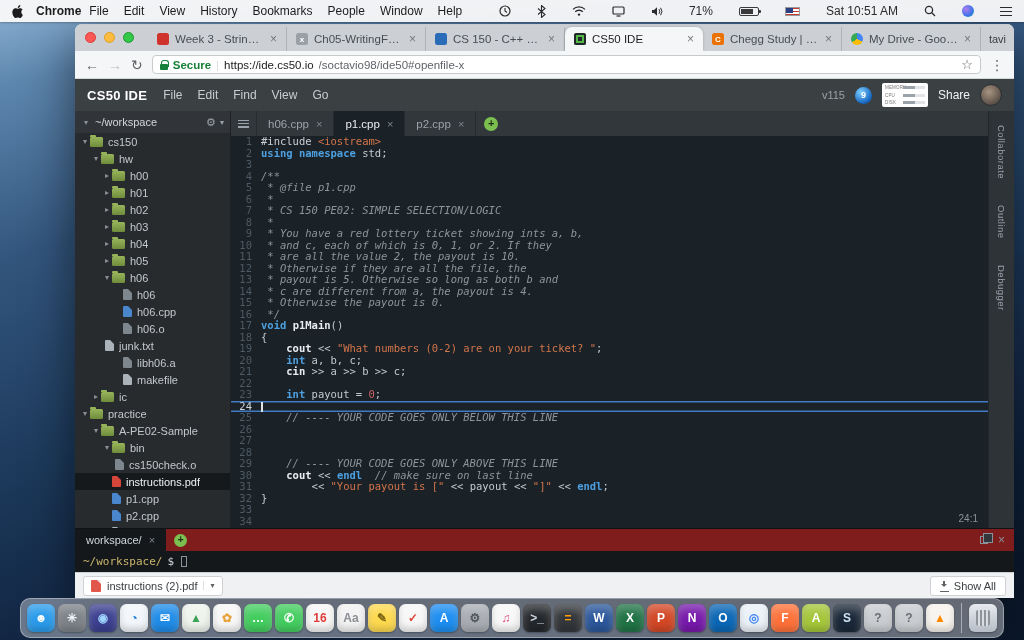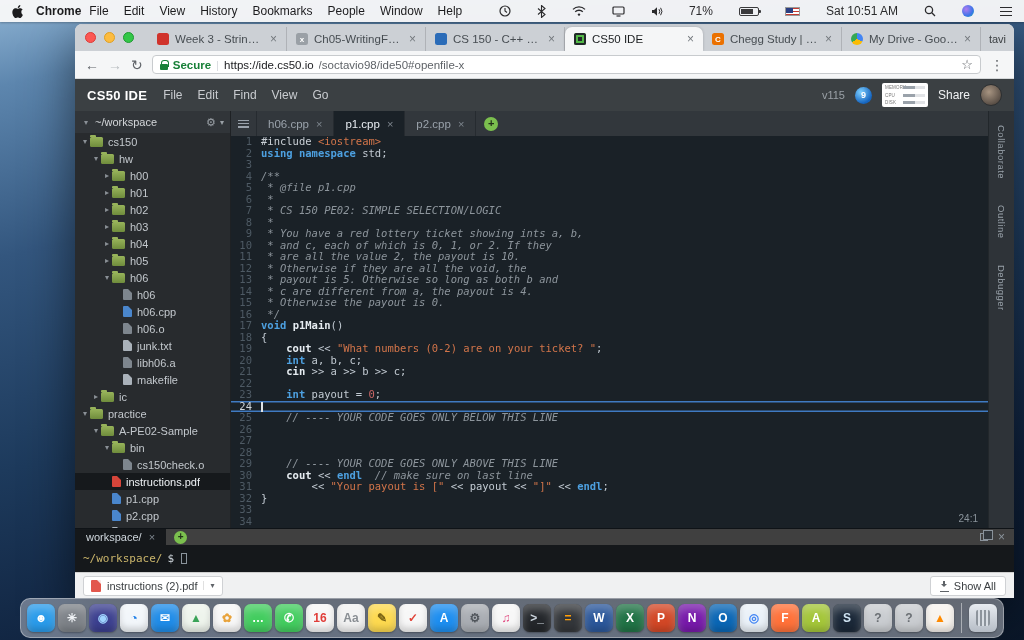--- a/index.html
+++ b/index.html
@@ -129,21 +129,21 @@
   .tok-num{color:#cc6666;}
   .tok-pre{color:#c9cfd5;}
   .tok-plain{color:#c3cbd3;}
   .caret-bar{display:inline-block;width:1.5px;height:10px;background:#dfe3e6;vertical-align:middle;}
   .cursor-pos{position:absolute;right:10px;bottom:4px;color:#8a939b;font-size:10px;font-family:"Liberation Sans",sans-serif;}
 
   .rail{width:26px;flex:none;background:#2e3338;border-left:1px solid #22272b;display:flex;flex-direction:column;align-items:center;padding-top:14px;gap:26px;}
   .rail-tab{writing-mode:vertical-rl;font-size:9.5px;color:#98a1a9;letter-spacing:.5px;}
 
   .term{height:44px;flex:none;display:flex;flex-direction:column;border-top:1px solid #0f1317;}
-  .term-tabbar{height:16px;flex:none;background:#404040;display:flex;align-items:stretch;}
+  .term-tabbar{height:22px;flex:none;background:#7f1d1d;display:flex;align-items:stretch;}
   .ttab{display:flex;align-items:center;gap:7px;padding:0 11px;font-size:11px;background:#15181b;color:#cfd6dc;}
   .ttab-close{color:#7e868e;font-size:11px;}
   .tplus{align-self:center;margin-left:8px;width:13px;height:13px;border-radius:50%;background:#7bbf4e;color:#22301a;font-size:10px;line-height:12px;text-align:center;font-weight:bold;}
   .term-right{margin-left:auto;display:flex;align-items:center;gap:10px;padding-right:9px;}
   .stackic{width:8px;height:8px;border:1px solid #8a939b;position:relative;}
   .stackic::before{content:"";position:absolute;left:2px;top:-4px;width:8px;height:8px;border:1px solid #8a939b;background:#32373c;}
   .term-x{color:#8a939b;font-size:12px;}
   .term-body{flex:1;background:#15181b;font-family:"DejaVu Sans Mono","Liberation Mono",monospace;font-size:11px;color:#cfd6dc;display:flex;align-items:center;padding:0 8px;gap:5px;}
   .tpath{color:#c9b46a;}
   .tcursor{display:inline-block;width:6px;height:11px;border:1px solid #8a939b;margin-left:2px;}
@@ -381,21 +381,21 @@
             <div class="trow" style="padding-left: 38px;">
               <span class="caret"></span>
               <span class="fi file cpp"></span>
               <span class="tlabel">h06.cpp</span>
             </div>
             <div class="trow" style="padding-left: 38px;">
               <span class="caret"></span>
               <span class="fi file obj"></span>
               <span class="tlabel">h06.o</span>
             </div>
-            <div class="trow" style="padding-left: 38px;">
+            <div class="trow" style="padding-left: 20px;">
               <span class="caret"></span>
               <span class="fi file txt"></span>
               <span class="tlabel">junk.txt</span>
             </div>
             <div class="trow" style="padding-left: 38px;">
               <span class="caret"></span>
               <span class="fi file lib"></span>
               <span class="tlabel">libh06.a</span>
             </div>
             <div class="trow" style="padding-left: 38px;">
@@ -416,21 +416,21 @@
             <div class="trow" style="padding-left: 16px;">
               <span class="caret">▾</span>
               <span class="fi folder"></span>
               <span class="tlabel">A-PE02-Sample</span>
             </div>
             <div class="trow" style="padding-left: 27px;">
               <span class="caret">▾</span>
               <span class="fi folder"></span>
               <span class="tlabel">bin</span>
             </div>
-            <div class="trow" style="padding-left: 38px;">
+            <div class="trow" style="padding-left: 30px;">
               <span class="caret"></span>
               <span class="fi file obj"></span>
               <span class="tlabel">cs150check.o</span>
             </div>
             <div class="trow selected" style="padding-left: 27px;">
               <span class="caret"></span>
               <span class="fi file pdf"></span>
               <span class="tlabel">instructions.pdf</span>
             </div>
             <div class="trow" style="padding-left: 27px;">
@@ -478,21 +478,21 @@
               <div class="cline"><span class="gut">2</span><span class="ctext"><span class="tok-kw">using</span><span class="tok-plain"> </span><span class="tok-kw">namespace</span><span class="tok-plain"> std;</span></span></div>
               <div class="cline"><span class="gut">3</span><span class="ctext"></span></div>
               <div class="cline"><span class="gut">4</span><span class="ctext"><span class="tok-cmt">/**</span></span></div>
               <div class="cline"><span class="gut">5</span><span class="ctext"><span class="tok-cmt"> * @file p1.cpp</span></span></div>
               <div class="cline"><span class="gut">6</span><span class="ctext"><span class="tok-cmt"> *</span></span></div>
               <div class="cline"><span class="gut">7</span><span class="ctext"><span class="tok-cmt"> * CS 150 PE02: SIMPLE SELECTION/LOGIC</span></span></div>
               <div class="cline"><span class="gut">8</span><span class="ctext"><span class="tok-cmt"> *</span></span></div>
               <div class="cline"><span class="gut">9</span><span class="ctext"><span class="tok-cmt"> * You have a red lottery ticket showing ints a, b,</span></span></div>
               <div class="cline"><span class="gut">10</span><span class="ctext"><span class="tok-cmt"> * and c, each of which is 0, 1, or 2. If they</span></span></div>
               <div class="cline"><span class="gut">11</span><span class="ctext"><span class="tok-cmt"> * are all the value 2, the payout is 10.</span></span></div>
-              <div class="cline"><span class="gut">12</span><span class="ctext"><span class="tok-cmt"> * Otherwise if they are all the void, the</span></span></div>
+              <div class="cline"><span class="gut">12</span><span class="ctext"><span class="tok-cmt"> * Otherwise if they are all the file, the</span></span></div>
               <div class="cline"><span class="gut">13</span><span class="ctext"><span class="tok-cmt"> * payout is 5. Otherwise so long as both b and</span></span></div>
               <div class="cline"><span class="gut">14</span><span class="ctext"><span class="tok-cmt"> * c are different from a, the payout is 4.</span></span></div>
               <div class="cline"><span class="gut">15</span><span class="ctext"><span class="tok-cmt"> * Otherwise the payout is 0.</span></span></div>
               <div class="cline"><span class="gut">16</span><span class="ctext"><span class="tok-cmt"> */</span></span></div>
               <div class="cline"><span class="gut">17</span><span class="ctext"><span class="tok-kw">void</span><span class="tok-plain"> </span><span class="tok-fn">p1Main</span><span class="tok-plain">()</span></span></div>
               <div class="cline"><span class="gut">18</span><span class="ctext"><span class="tok-plain">{</span></span></div>
               <div class="cline"><span class="gut">19</span><span class="ctext"><span class="tok-plain">    </span><span class="tok-fn">cout</span><span class="tok-plain"> &lt;&lt; </span><span class="tok-str">"What numbers (0-2) are on your ticket? "</span><span class="tok-plain">;</span></span></div>
               <div class="cline"><span class="gut">20</span><span class="ctext"><span class="tok-plain">    </span><span class="tok-kw">int</span><span class="tok-plain"> a, b, c;</span></span></div>
               <div class="cline"><span class="gut">21</span><span class="ctext"><span class="tok-plain">    </span><span class="tok-fn">cin</span><span class="tok-plain"> &gt;&gt; a &gt;&gt; b &gt;&gt; c;</span></span></div>
               <div class="cline"><span class="gut">22</span><span class="ctext"></span></div>

